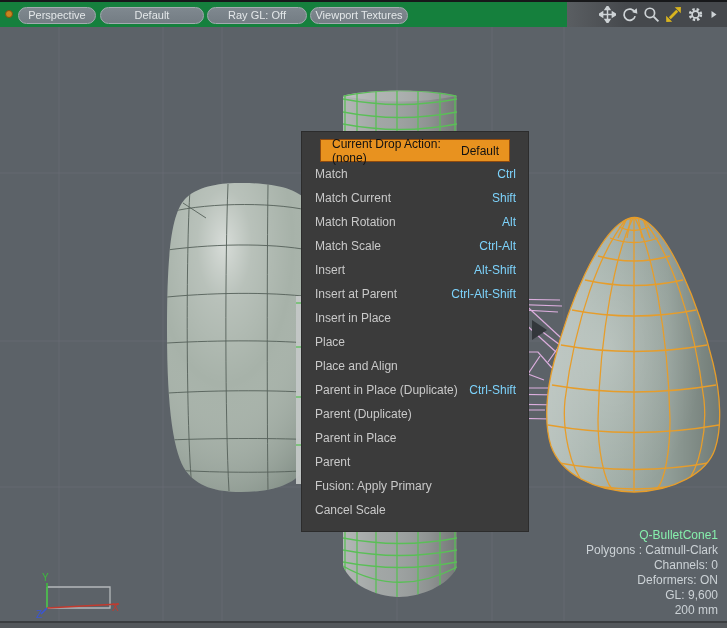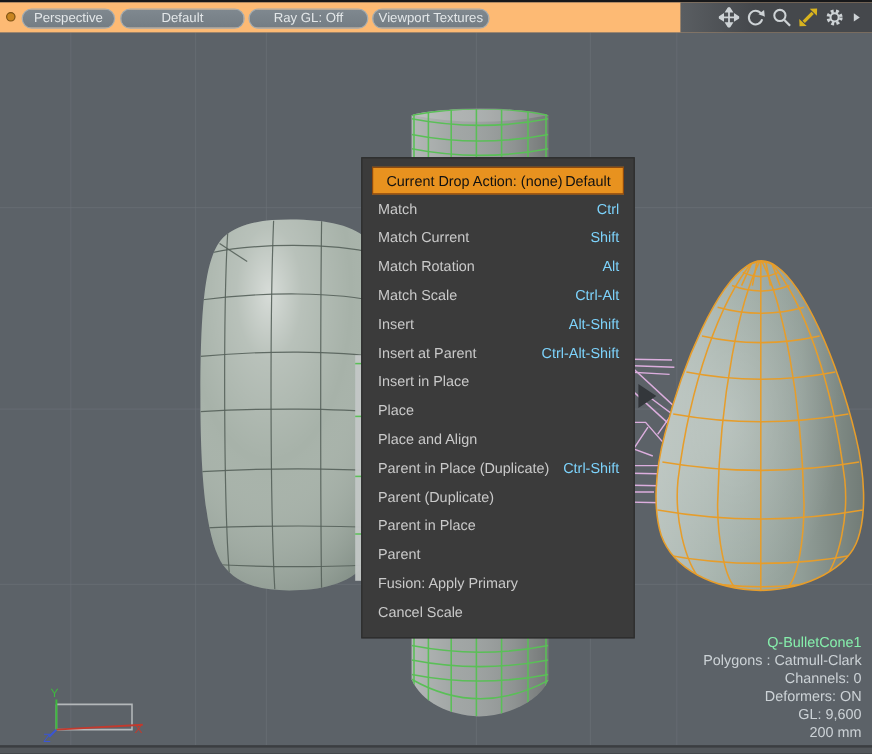--- a/index.html
+++ b/index.html
@@ -1,21 +1,21 @@
 <!DOCTYPE html>
 <html><head>
 <meta charset="utf-8">
 <style>
   * { margin:0; padding:0; box-sizing:border-box; }
   body { font-family:"Liberation Sans", sans-serif; background:#222; }
   .stage { position:relative; width:727px; height:628px; background:#5c6268; overflow:hidden; }
 
   
   .top-line { position:absolute; left:0; top:0; width:727px; height:2px; background:#17181a; }
-  .topbar { position:absolute; left:0; top:2px; width:727px; height:25px; background:#fdba74; }
+  .topbar { position:absolute; left:0; top:2px; width:727px; height:25px; background:#15803d; }
   .icon-panel { position:absolute; right:0; top:2px; width:160px; height:25px;
                 background:linear-gradient(to right,#5a5e62,#45484c 38%);
                 display:flex; align-items:center; justify-content:flex-end; gap:5px; padding-right:8px; }
   .tb-dot { position:absolute; left:5px; top:8px; width:8px; height:8px; border-radius:50%;
             background:#c9851f; border:1px solid #7e5212; }
   .tb-btn { position:absolute; top:5px; height:17px; border-radius:9px; border:1px solid #a3abb0;
             background:linear-gradient(#7f888f,#747d84); color:#e3e7e9; font-size:11px;
             font-family:"Liberation Sans",sans-serif; text-align:center; line-height:15px; cursor:default; }
   .tb-btn.b0 { left:18px;  width:78px; }
   .tb-btn.b1 { left:100px; width:104px; }
@@ -25,21 +25,21 @@
 
   
   .scene-svg { position:absolute; left:0; top:0; }
 
   
   .menu { position:absolute; left:301px; top:131px; width:228px; height:401px;
           background:#3b3b3b; border:1px solid #2c2c2c; padding-top:7px; z-index:5; }
   .menu-row { height:24px; display:flex; align-items:center; justify-content:space-between;
               padding:0 12px 0 13px; color:#c9c9c9; font-size:12px; }
   .menu-row .mi-short { color:#7dd3fc; }
-  .menu-row.hl { background:#e8921f; border:1px solid #8f4a0e; margin:0 8px; height:23px;
+  .menu-row.hl { background:#e8921f; border:1px solid #8f4a0e; margin:0 18px; height:23px;
                  padding:0 10px 0 11px; color:#111; }
   .menu-row.hl .mi-short { color:#111; }
 
   
   .hud { position:absolute; right:9px; bottom:10px; text-align:right; font-size:12px;
          line-height:15px; color:#ccd2d6; z-index:4; }
   .hud-name { color:#86efac; }
 
   
   .bottom-strip { position:absolute; left:0; bottom:0; width:727px; height:7px;

